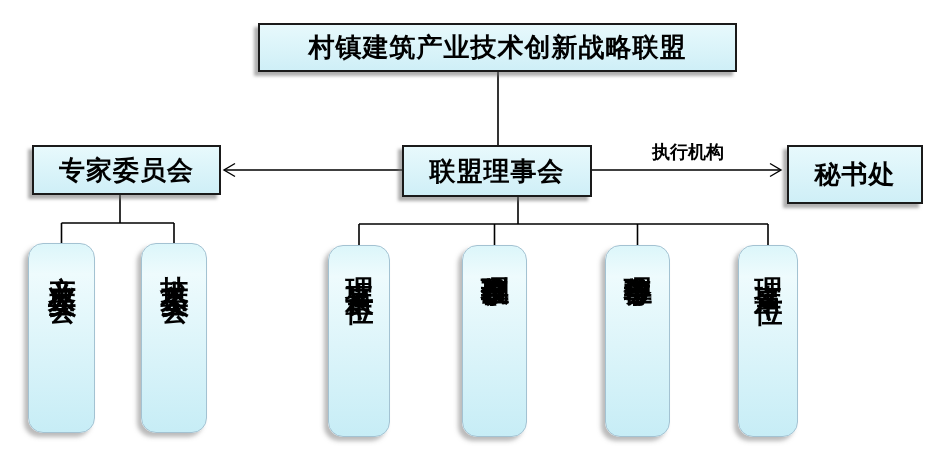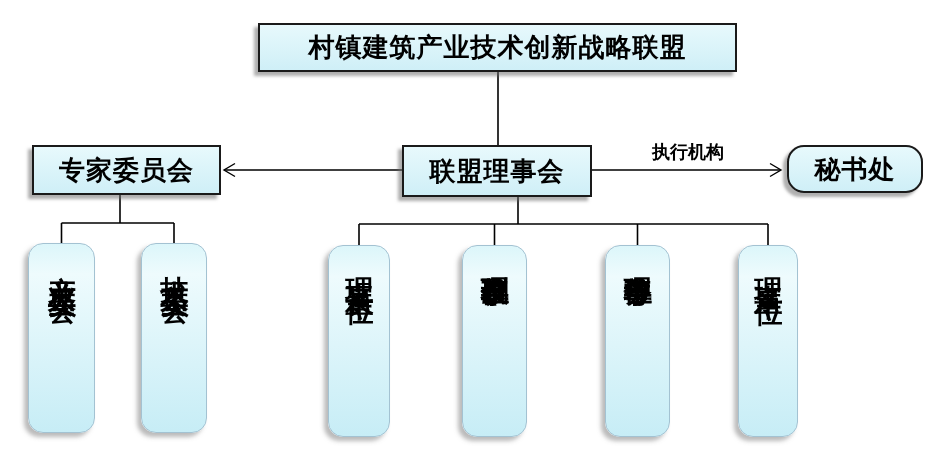--- a/index.html
+++ b/index.html
@@ -78,21 +78,21 @@
     transform: translateX(-50%);
     font-family: "Liberation Serif", serif;
     font-weight: bold;
     font-size: 18px;
     white-space: nowrap;
   }
   
   .pos-root        { left: 258px; top: 23px;  width: 479px; height: 49px; }
   .pos-expert      { left: 32px;  top: 145px; width: 189px; height: 50px; justify-content: center; }
   .pos-council     { left: 402px; top: 145px; width: 190px; height: 52px; }
-  .pos-secretariat { left: 787px; top: 145px; width: 136px; height: 48px; border-radius: 17px; }
+  .pos-secretariat { left: 787px; top: 145px; width: 136px; height: 59px; }
   .pos-industry    { left: 28px;  top: 243px; width: 67px;  height: 190px; }
   .pos-tech        { left: 141px; top: 243px; width: 66px;  height: 190px; }
   .pos-c1          { left: 328px; top: 245px; width: 62px;  height: 192px; }
   .pos-c2          { left: 462px; top: 245px; width: 65px;  height: 192px; }
   .pos-c3          { left: 605px; top: 245px; width: 65px;  height: 192px; }
   .pos-c4          { left: 738px; top: 245px; width: 60px;  height: 192px; }
   .pos-advisory-label  { left: 307px; top: 140px; }
   .pos-executive-label { left: 688px; top: 140px; }
 </style>
 </head>

